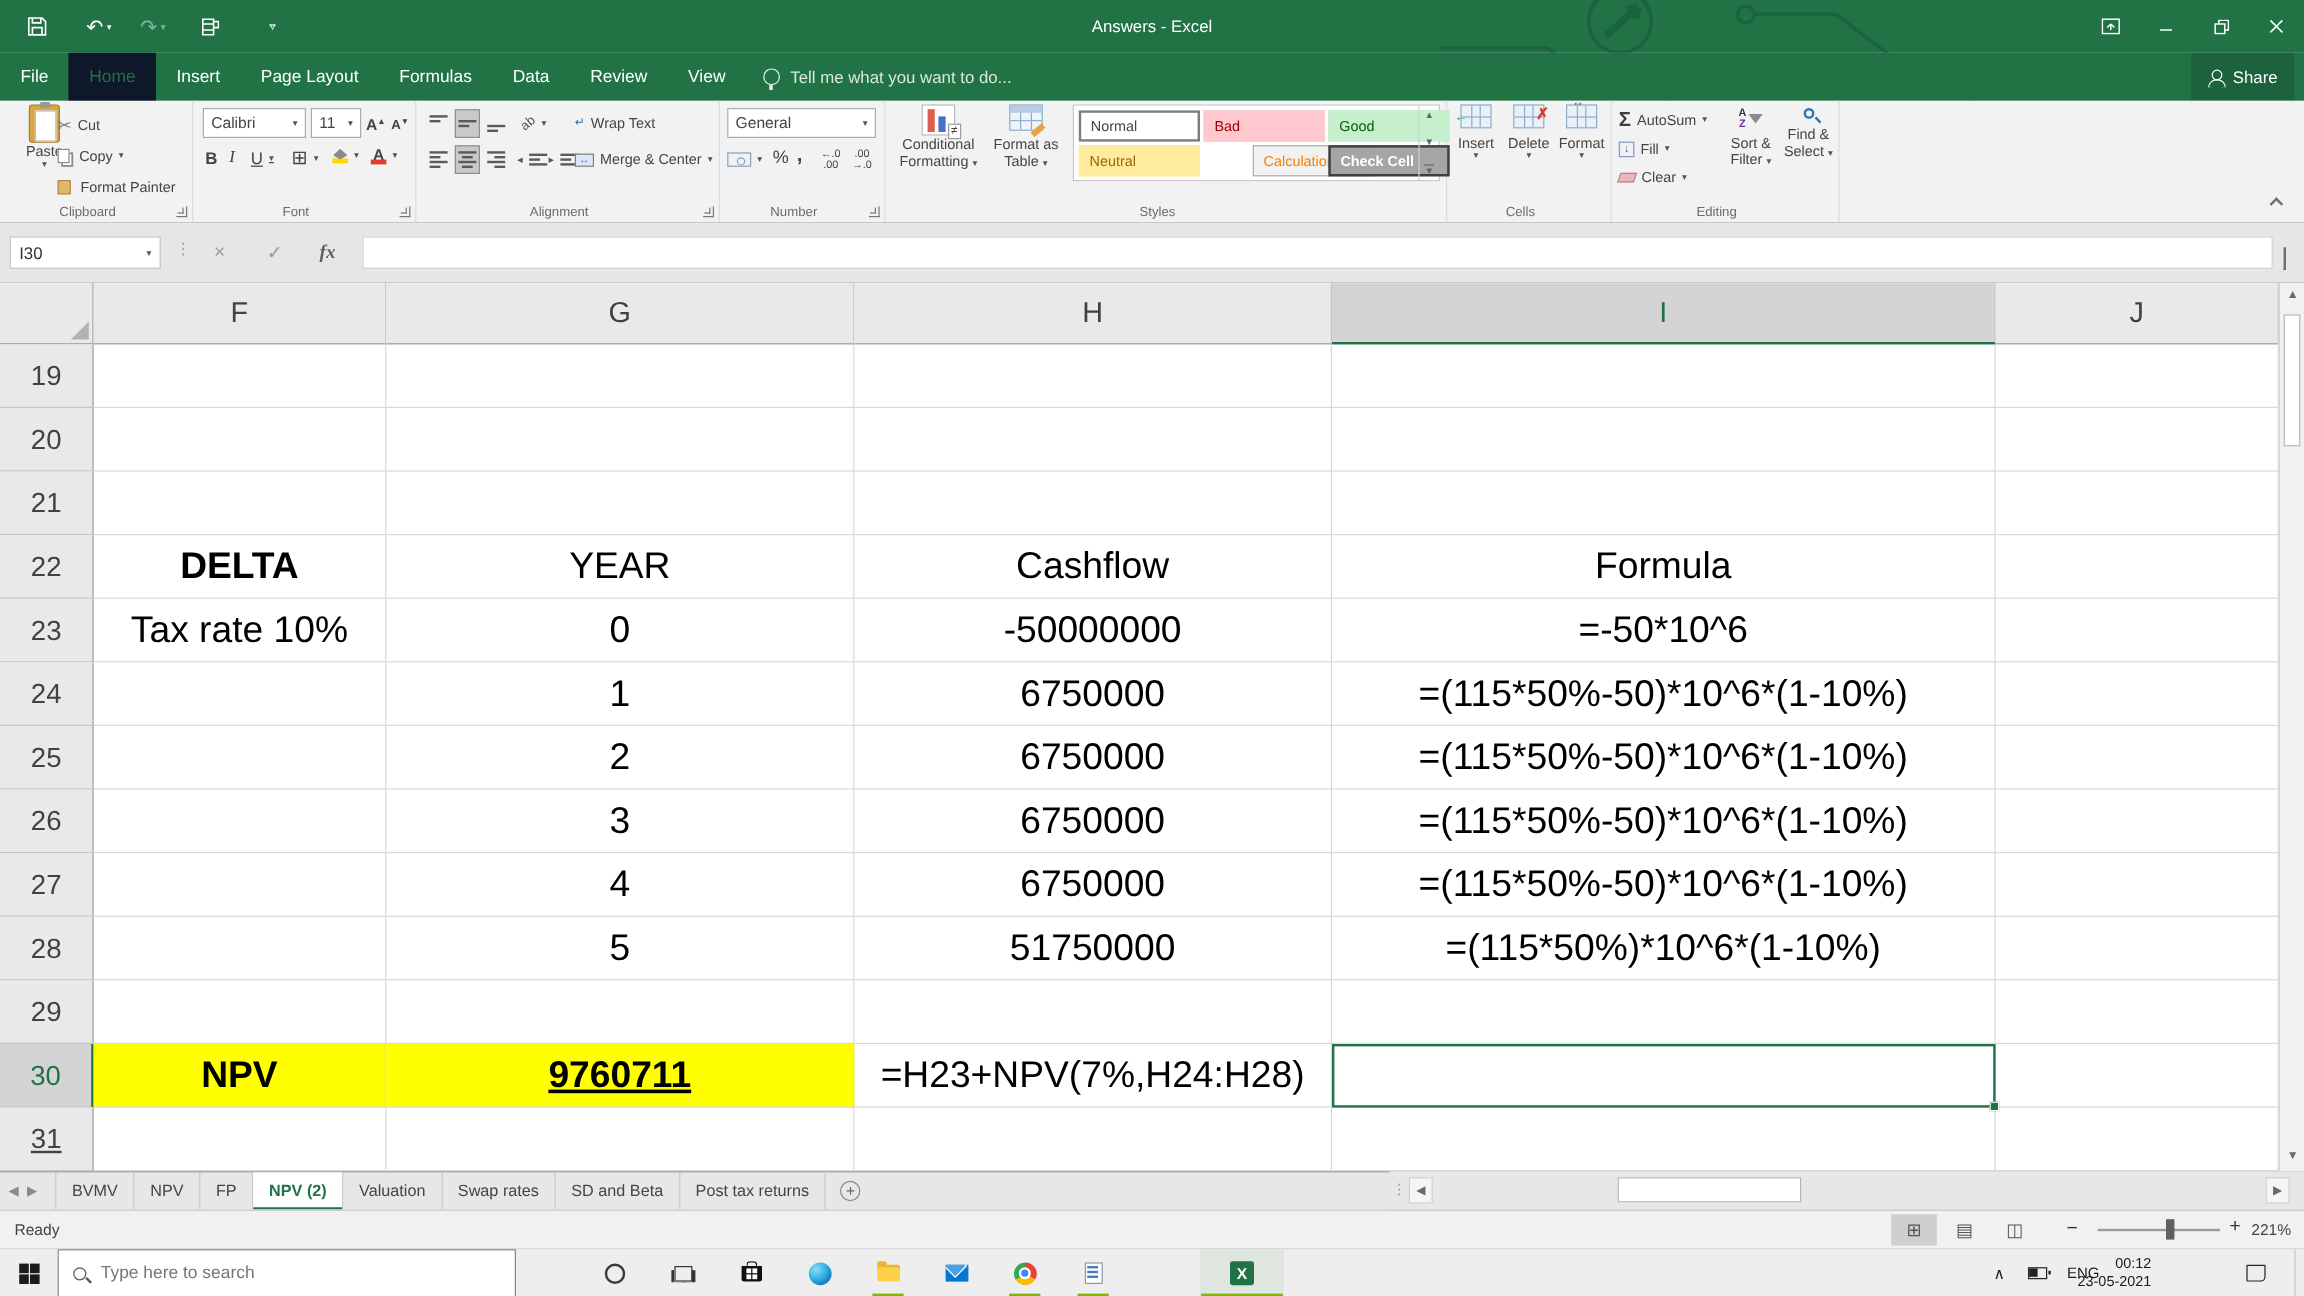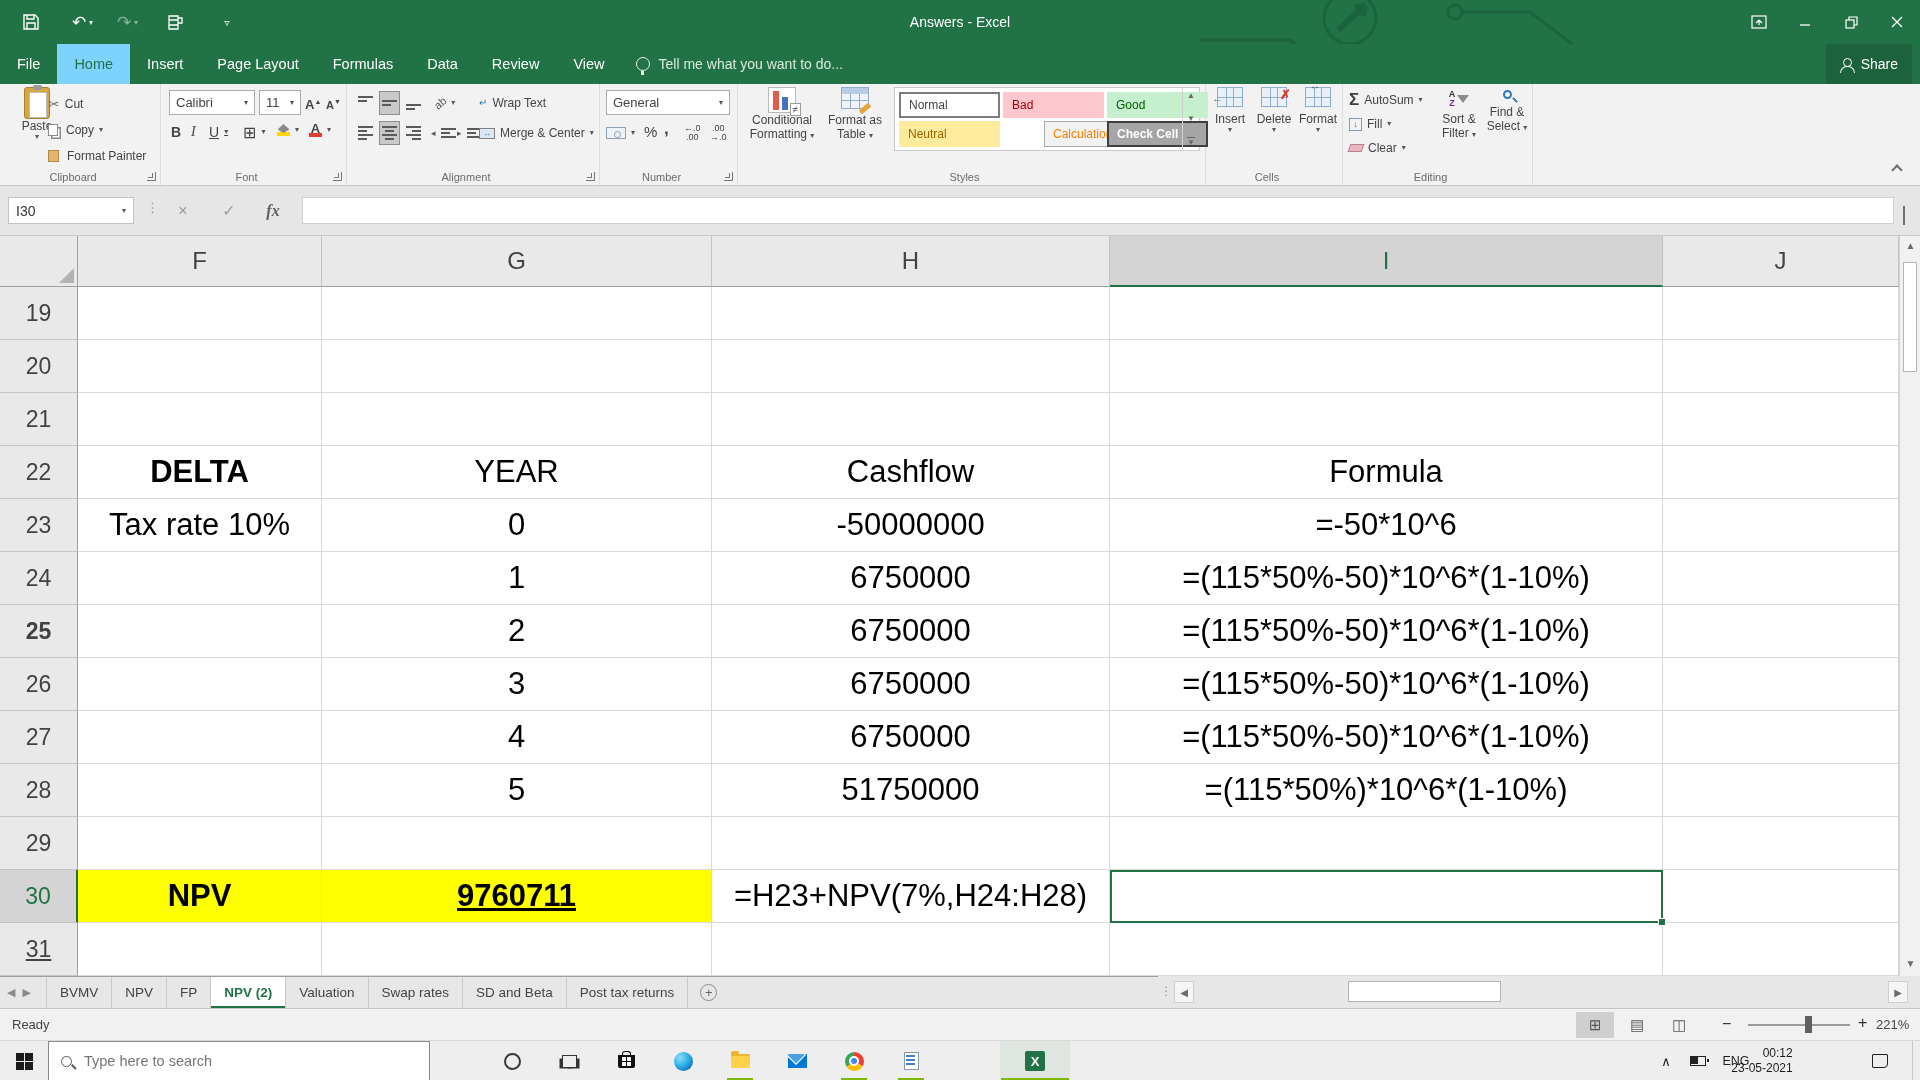--- a/index.html
+++ b/index.html
@@ -13,21 +13,21 @@
   .qat{position:absolute;top:0;height:44px;display:flex;align-items:center;color:#fff}
   .qat-btn{display:flex;align-items:center;justify-content:center;width:26px;height:26px;font-size:17px;cursor:default}
   .qat-dd{font-size:8px;margin-left:-3px;opacity:.9}
   .dim{opacity:.45}
   #title-text{position:absolute;left:0;right:0;top:0;height:44px;display:flex;align-items:center;justify-content:center;font-size:14px;color:#fff}
   .winbtns{position:absolute;right:0;top:0;height:44px;display:flex}
   .winbtn{width:46px;height:44px;display:flex;align-items:center;justify-content:center}
   
   #tabrow{position:absolute;left:0;top:44px;width:1920px;height:40px;background:#217346;display:flex;align-items:stretch;color:#fff}
   .rtab{display:flex;align-items:center;padding:0 17px;font-size:14.5px;white-space:nowrap}
-  .rtab.active{background:#7dd3fc;color:#217346}
+  .rtab.active{background:#0f172a;color:#217346}
   #tellme{display:flex;align-items:center;gap:9px;margin-left:14px;font-size:14px;color:#d9ead9}
   .bulb{width:14px;height:14px;border:1.5px solid #e8f1ec;border-radius:50%;position:relative}
   .bulb:after{content:"";position:absolute;left:4px;bottom:-5px;width:3px;height:4px;background:#e8f1ec}
   #share{position:absolute;right:8px;top:0;height:40px;display:flex;align-items:center;gap:8px;padding:0 14px;font-size:14px;background:rgba(0,0,0,.14)}
   .person{width:13px;height:13px;position:relative}
   .person:before{content:"";position:absolute;left:3px;top:0;width:7px;height:7px;border:1.5px solid #fff;border-radius:50%}
   .person:after{content:"";position:absolute;left:0;bottom:-2px;width:13px;height:6px;border:1.5px solid #fff;border-bottom:none;border-radius:7px 7px 0 0}
   
   #ribbon{position:absolute;left:0;top:84px;width:1920px;height:102px;background:#f2f2f2;border-bottom:1px solid #c6c6c6;font-size:12px;color:#444}
   .grp{position:absolute;top:0;height:101px;border-right:1px solid #dcdcdc}
@@ -536,21 +536,21 @@
       <div class="cell" style="left: 322px; top: 263px; width: 390px; height: 53px;">0</div>
       <div class="cell" style="left: 712px; top: 263px; width: 398px; height: 53px;">-50000000</div>
       <div class="cell" style="left: 1110px; top: 263px; width: 553px; height: 53px;">=-50*10^6</div>
       <div class="cell" style="left: 1663px; top: 263px; width: 236px; height: 53px;"></div>
       <div class="rhead" style="left: 0px; top: 316px; width: 78px; height: 53px;">24</div>
       <div class="cell" style="left: 78px; top: 316px; width: 244px; height: 53px;"></div>
       <div class="cell" style="left: 322px; top: 316px; width: 390px; height: 53px;">1</div>
       <div class="cell" style="left: 712px; top: 316px; width: 398px; height: 53px;">6750000</div>
       <div class="cell" style="left: 1110px; top: 316px; width: 553px; height: 53px;">=(115*50%-50)*10^6*(1-10%)</div>
       <div class="cell" style="left: 1663px; top: 316px; width: 236px; height: 53px;"></div>
-      <div class="rhead" style="left: 0px; top: 369px; width: 78px; height: 53px; font-weight: bold;">25</div>
+      <div class="rhead" style="left: 0px; top: 369px; width: 78px; height: 53px;">25</div>
       <div class="cell" style="left: 78px; top: 369px; width: 244px; height: 53px;"></div>
       <div class="cell" style="left: 322px; top: 369px; width: 390px; height: 53px;">2</div>
       <div class="cell" style="left: 712px; top: 369px; width: 398px; height: 53px;">6750000</div>
       <div class="cell" style="left: 1110px; top: 369px; width: 553px; height: 53px;">=(115*50%-50)*10^6*(1-10%)</div>
       <div class="cell" style="left: 1663px; top: 369px; width: 236px; height: 53px;"></div>
       <div class="rhead" style="left: 0px; top: 422px; width: 78px; height: 53px;">26</div>
       <div class="cell" style="left: 78px; top: 422px; width: 244px; height: 53px;"></div>
       <div class="cell" style="left: 322px; top: 422px; width: 390px; height: 53px;">3</div>
       <div class="cell" style="left: 712px; top: 422px; width: 398px; height: 53px;">6750000</div>
       <div class="cell" style="left: 1110px; top: 422px; width: 553px; height: 53px;">=(115*50%-50)*10^6*(1-10%)</div>

